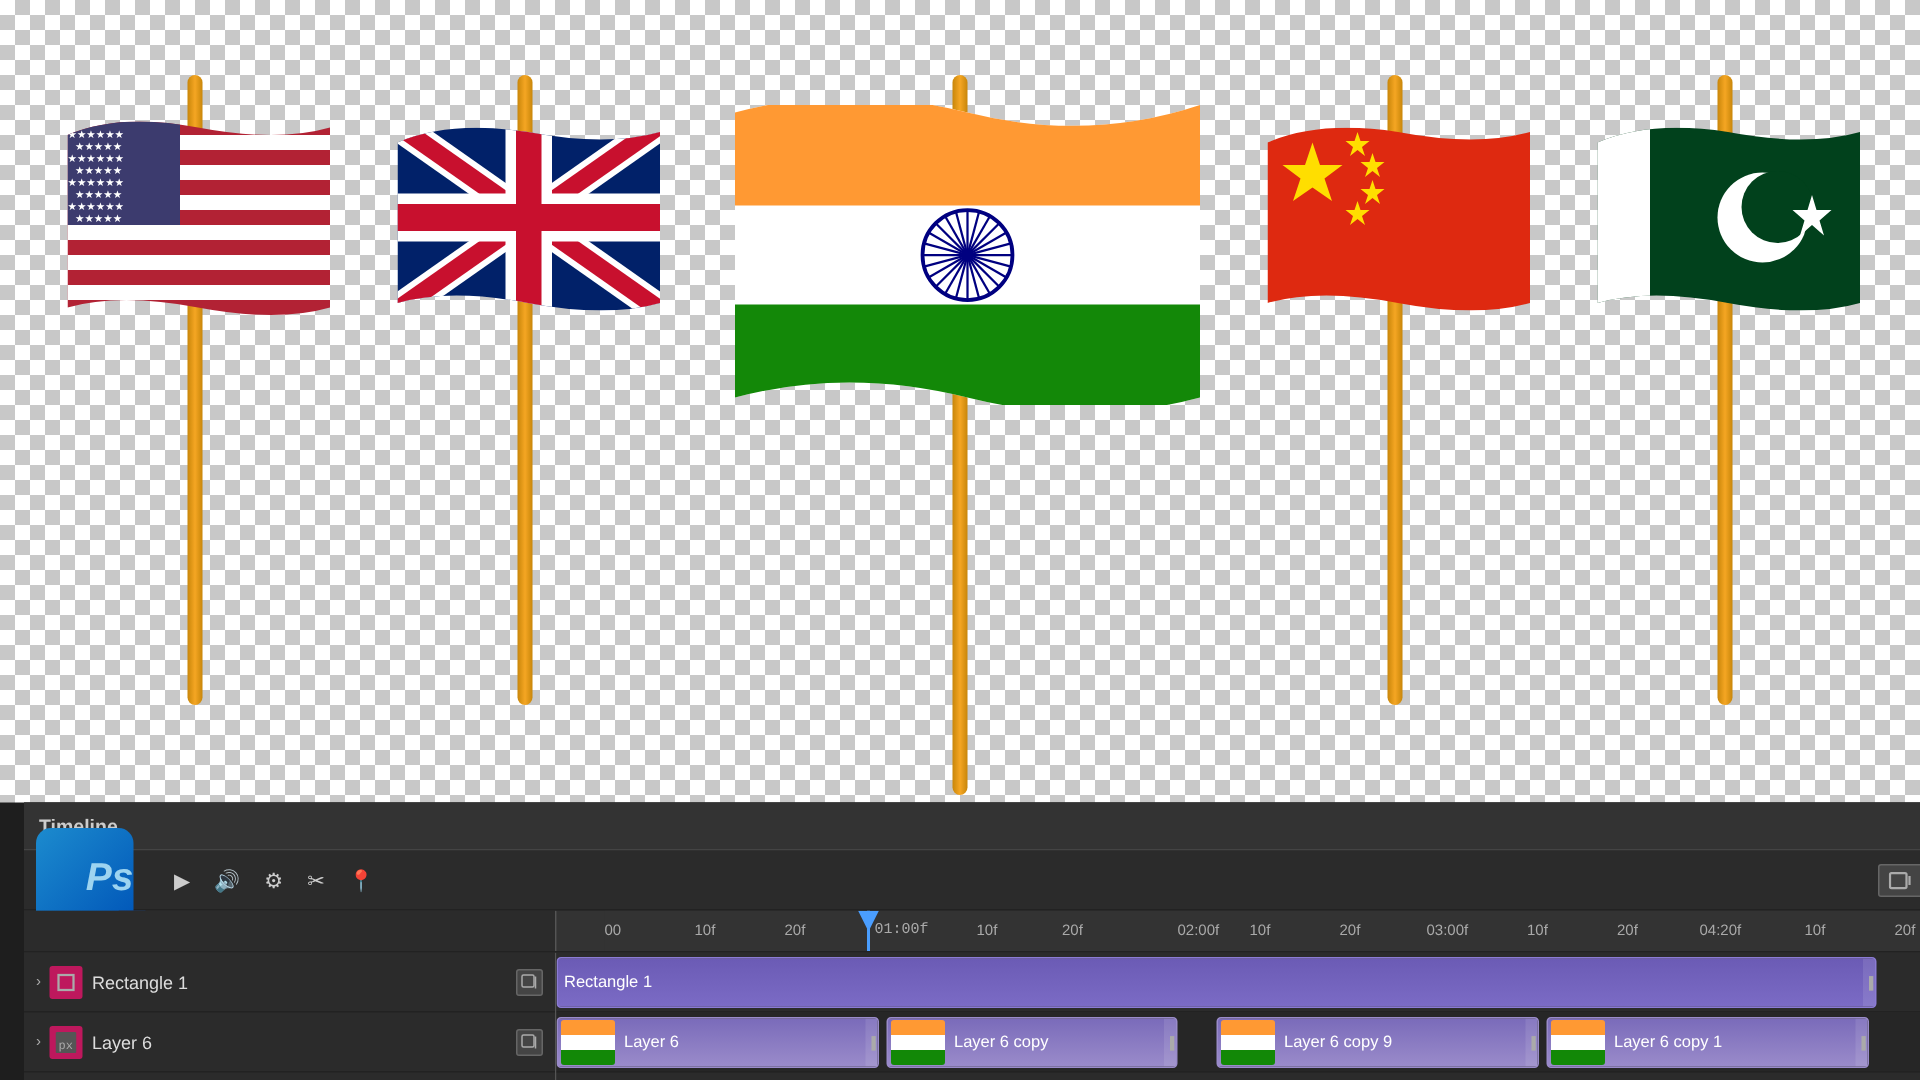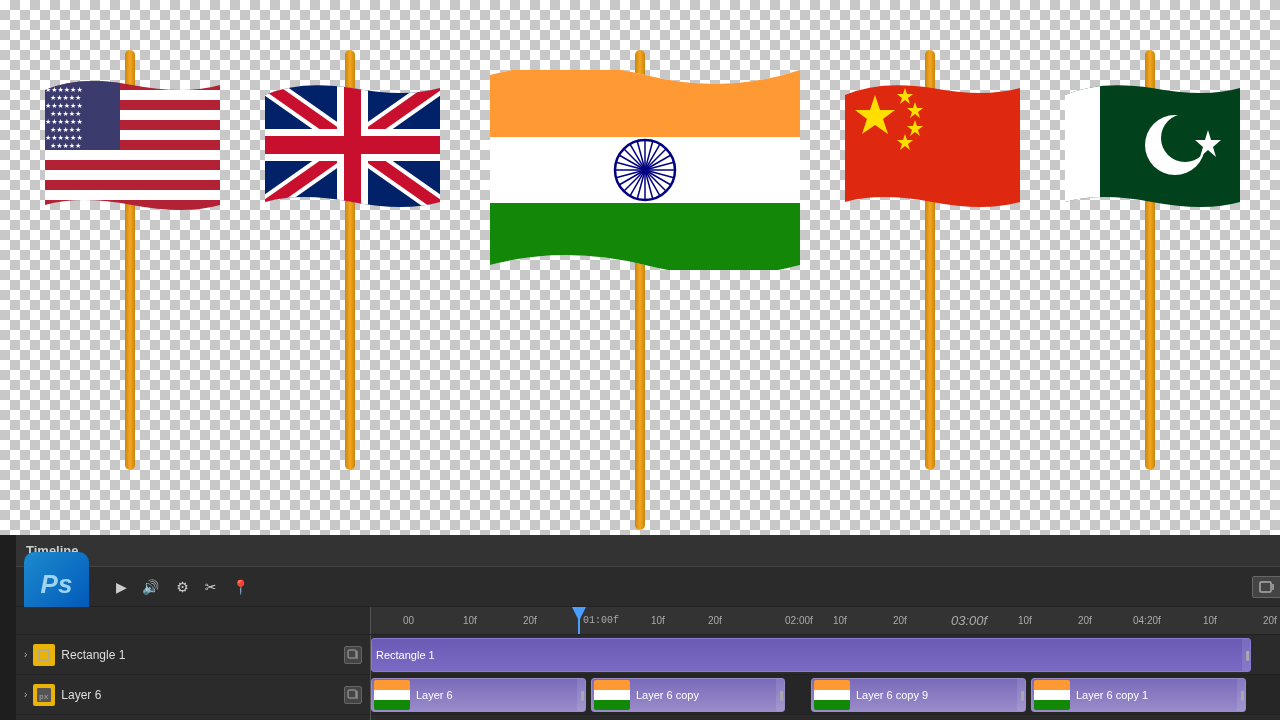--- a/index.html
+++ b/index.html
@@ -190,21 +190,21 @@
 
     .layer-name {
       color: #ddd;
       font-size: 12px;
       flex: 1;
     }
 
     .layer-icon {
       width: 22px;
       height: 22px;
-      background: #eab308;
+      background: #be185d;
       border-radius: 2px;
       display: flex;
       align-items: center;
       justify-content: center;
       font-family: Liberation Mono, monospace;
     }
 
     .layer-keyframe-btn {
       width: 18px;
       height: 18px;
@@ -306,21 +306,21 @@
       margin-right: 10px;
     }
 
     .ps-box {
       width: 65px;
       height: 65px;
       background: linear-gradient(135deg, #1c8bce, #0055b8);
       border-radius: 10px;
       display: flex;
       align-items: center;
-      justify-content: center;
+      justify-content: flex-end;
       position: relative;
       overflow: visible;
     }
 
     .ps-text {
       color: #9dd4f0;
       font-size: 26px;
       font-weight: 900;
       font-style: italic;
       font-family: 'Arial Black', sans-serif;
@@ -527,21 +527,21 @@
 
         <span style="position:absolute; left:0px; color:#aaa; font-size:10px;">00</span>
         <span style="position:absolute; left:60px; color:#aaa; font-size:10px;">10f</span>
         <span style="position:absolute; left:120px; color:#aaa; font-size:10px;">20f</span>
         <span style="position:absolute; left:180px; color:#aaa; font-size:10px;font-family:Liberation Mono, monospace;">01:00f</span>
         <span style="position:absolute; left:248px; color:#aaa; font-size:10px;">10f</span>
         <span style="position:absolute; left:305px; color:#aaa; font-size:10px;">20f</span>
         <span style="position:absolute; left:365px; color:#aaa; font-size:10px;padding-left:17px;">02:00f</span>
         <span style="position:absolute; left:430px; color:#aaa; font-size:10px;">10f</span>
         <span style="position:absolute; left:490px; color:#aaa; font-size:10px;">20f</span>
-        <span style="position:absolute; left:548px; color:#aaa; font-size:13px;font-style:italic;">03:00f</span>
+        <span style="position:absolute; left:548px; color:#aaa; font-size:10px;">03:00f</span>
         <span style="position:absolute; left:615px; color:#aaa; font-size:10px;">10f</span>
         <span style="position:absolute; left:675px; color:#aaa; font-size:10px;">20f</span>
         <span style="position:absolute; left:730px; color:#aaa; font-size:10px;">04:20f</span>
         <span style="position:absolute; left:800px; color:#aaa; font-size:10px;">10f</span>
         <span style="position:absolute; left:860px; color:#aaa; font-size:10px;">20f</span>
 
         <div class="playhead" style="left: 175px;">
           <div style="position:absolute; top:0; left:-6px; width:14px; height:14px; background:#4a9eff; clip-path:polygon(0 0,100% 0,50% 100%);"></div>
         </div>
       </div>

